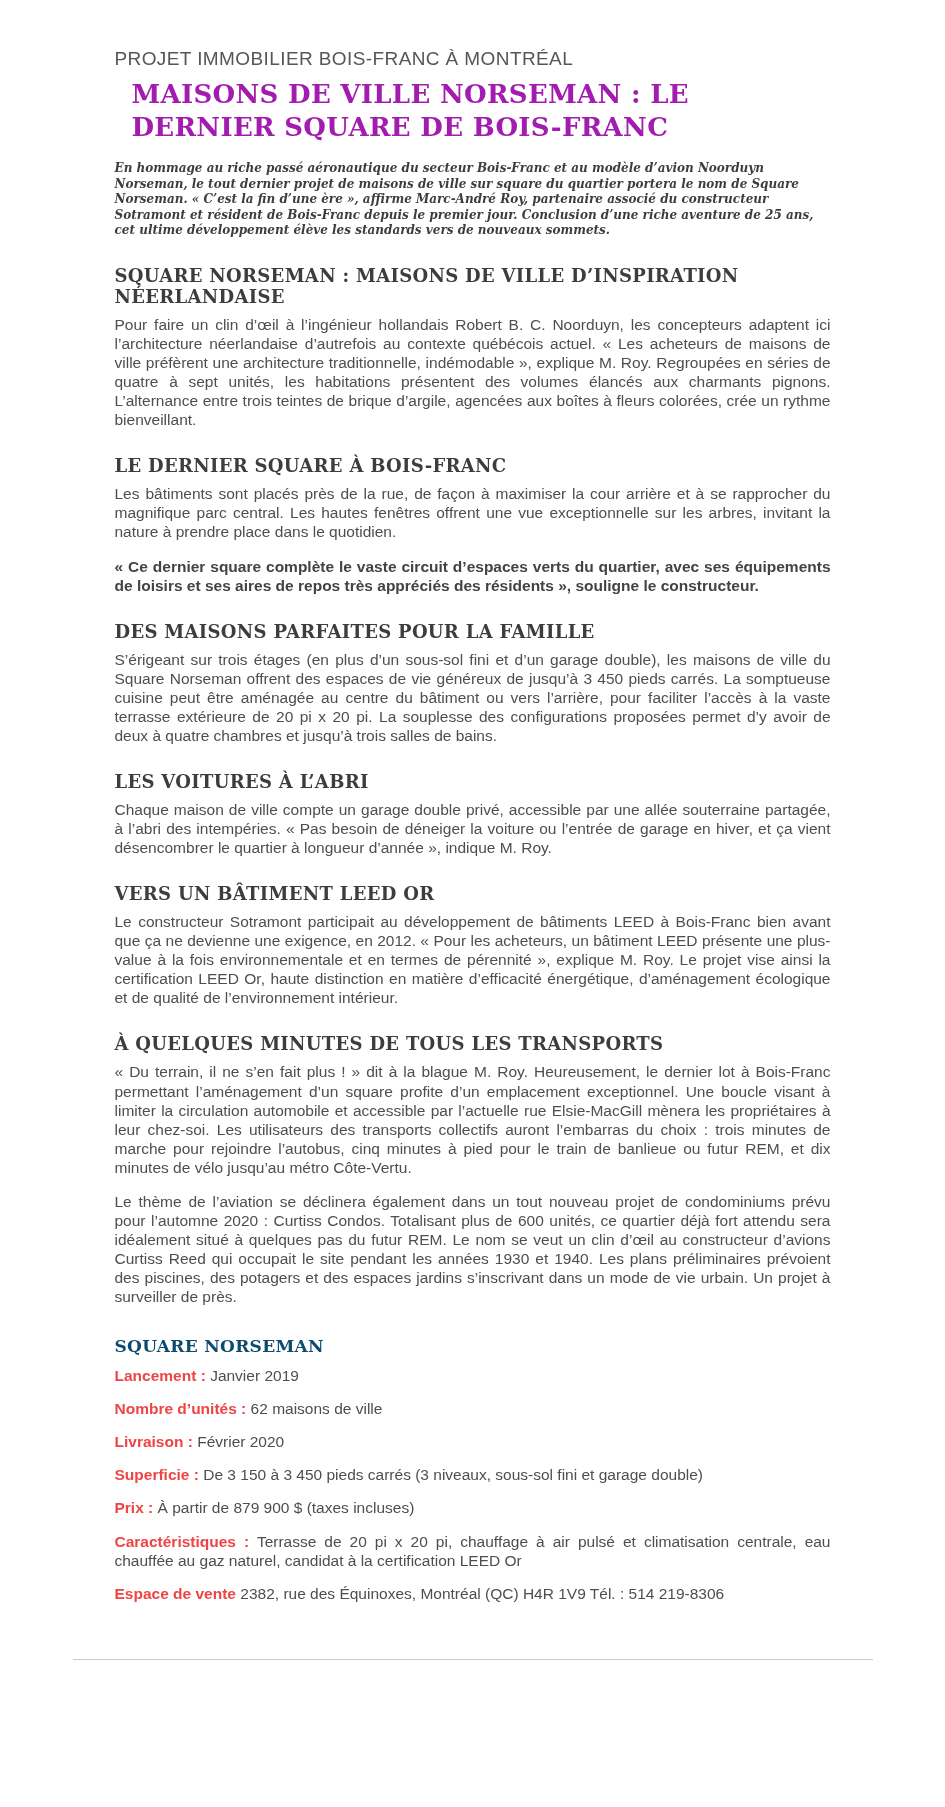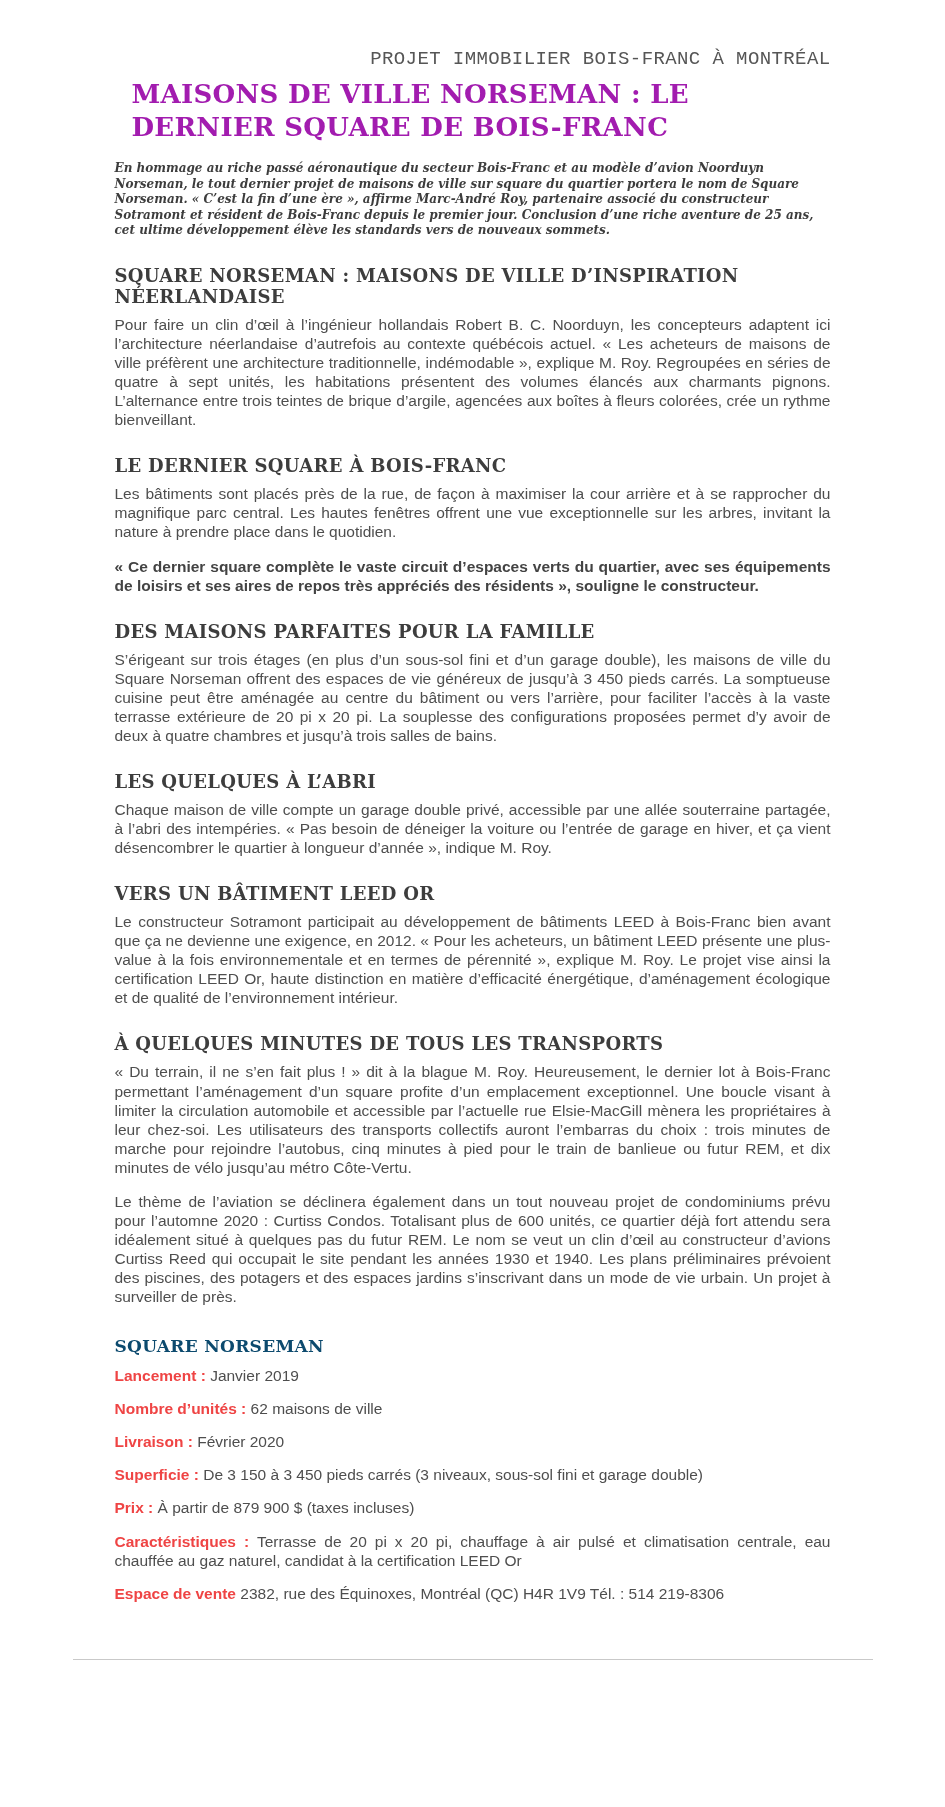--- a/index.html
+++ b/index.html
@@ -9,26 +9,25 @@
     margin: 0 auto;
     background: #ffffff;
     box-sizing: border-box;
     padding-top: 48px;
   }
   .article {
     width: 716px;
     margin: 0 auto;
   }
   .kicker {
-    font-family: Liberation Mono, monospace;
+    font-family: Liberation Sans, sans-serif;
     font-size: 19px;
     color: #565656;
     letter-spacing: 0.4px;
     margin: 0 0 8px 0;
-    text-align: right;
   }
   .title {
     font-family: "DejaVu Serif", serif;
     font-size: 26px;
     font-weight: bold;
     line-height: 1.25;
     color: #a21caf;
     letter-spacing: 0.3px;
     margin: 0 0 18px 17px;
   }
@@ -100,21 +99,21 @@
     <h2 class="section-heading">SQUARE NORSEMAN : MAISONS DE VILLE D’INSPIRATION NÉERLANDAISE</h2>
     <p class="body-p">Pour faire un clin d’œil à l’ingénieur hollandais Robert B. C. Noorduyn, les concepteurs adaptent ici l’architecture néerlandaise d’autrefois au contexte québécois actuel. « Les acheteurs de maisons de ville préfèrent une architecture traditionnelle, indémodable », explique M. Roy. Regroupées en séries de quatre à sept unités, les habitations présentent des volumes élancés aux charmants pignons. L’alternance entre trois teintes de brique d’argile, agencées aux boîtes à fleurs colorées, crée un rythme bienveillant.</p>
 
     <h2 class="section-heading">LE DERNIER SQUARE À BOIS-FRANC</h2>
     <p class="body-p">Les bâtiments sont placés près de la rue, de façon à maximiser la cour arrière et à se rapprocher du magnifique parc central. Les hautes fenêtres offrent une vue exceptionnelle sur les arbres, invitant la nature à prendre place dans le quotidien.</p>
     <p class="body-p emph">« Ce dernier square complète le vaste circuit d’espaces verts du quartier, avec ses équipements de loisirs et ses aires de repos très appréciés des résidents », souligne le constructeur.</p>
 
     <h2 class="section-heading">DES MAISONS PARFAITES POUR LA FAMILLE</h2>
     <p class="body-p">S’érigeant sur trois étages (en plus d’un sous-sol fini et d’un garage double), les maisons de ville du Square Norseman offrent des espaces de vie généreux de jusqu’à 3 450 pieds carrés. La somptueuse cuisine peut être aménagée au centre du bâtiment ou vers l’arrière, pour faciliter l’accès à la vaste terrasse extérieure de 20 pi x 20 pi. La souplesse des configurations proposées permet d’y avoir de deux à quatre chambres et jusqu’à trois salles de bains.</p>
 
-    <h2 class="section-heading">LES QUELQUES À L’ABRI</h2>
+    <h2 class="section-heading">LES VOITURES À L’ABRI</h2>
     <p class="body-p">Chaque maison de ville compte un garage double privé, accessible par une allée souterraine partagée, à l’abri des intempéries. « Pas besoin de déneiger la voiture ou l’entrée de garage en hiver, et ça vient désencombrer le quartier à longueur d’année », indique M. Roy.</p>
 
     <h2 class="section-heading">VERS UN BÂTIMENT LEED OR</h2>
     <p class="body-p">Le constructeur Sotramont participait au développement de bâtiments LEED à Bois-Franc bien avant que ça ne devienne une exigence, en 2012. « Pour les acheteurs, un bâtiment LEED présente une plus-value à la fois environnementale et en termes de pérennité », explique M. Roy. Le projet vise ainsi la certification LEED Or, haute distinction en matière d’efficacité énergétique, d’aménagement écologique et de qualité de l’environnement intérieur.</p>
 
     <h2 class="section-heading">À QUELQUES MINUTES DE TOUS LES TRANSPORTS</h2>
     <p class="body-p">« Du terrain, il ne s’en fait plus ! » dit à la blague M. Roy. Heureusement, le dernier lot à Bois-Franc permettant l’aménagement d’un square profite d’un emplacement exceptionnel. Une boucle visant à limiter la circulation automobile et accessible par l’actuelle rue Elsie-MacGill mènera les propriétaires à leur chez-soi. Les utilisateurs des transports collectifs auront l’embarras du choix : trois minutes de marche pour rejoindre l’autobus, cinq minutes à pied pour le train de banlieue ou futur REM, et dix minutes de vélo jusqu’au métro Côte-Vertu.</p>
 
     <p class="body-p">Le thème de l’aviation se déclinera également dans un tout nouveau projet de condominiums prévu pour l’automne 2020 : Curtiss Condos. Totalisant plus de 600 unités, ce quartier déjà fort attendu sera idéalement situé à quelques pas du futur REM. Le nom se veut un clin d’œil au constructeur d’avions Curtiss Reed qui occupait le site pendant les années 1930 et 1940. Les plans préliminaires prévoient des piscines, des potagers et des espaces jardins s’inscrivant dans un mode de vie urbain. Un projet à surveiller de près.</p>
 

